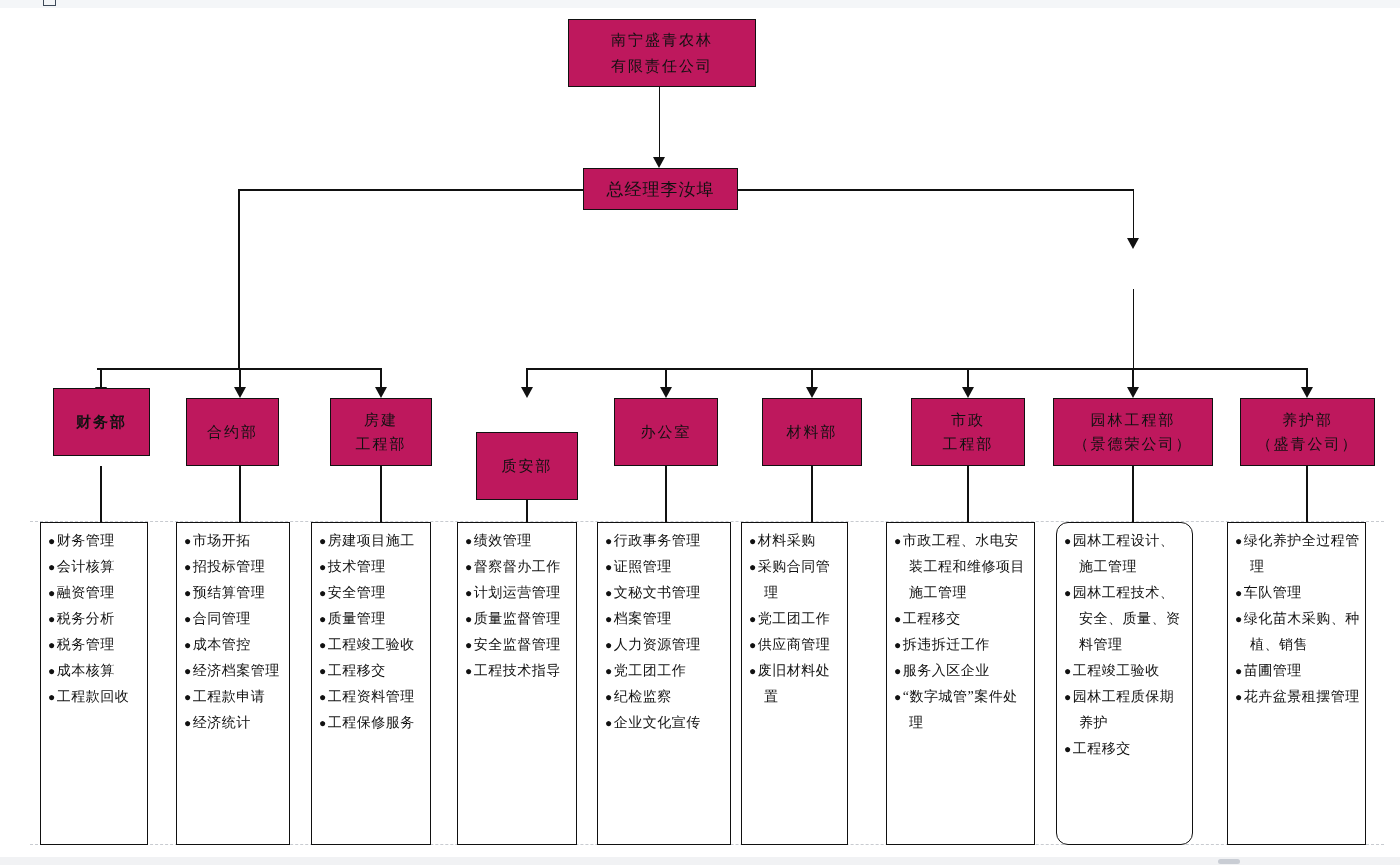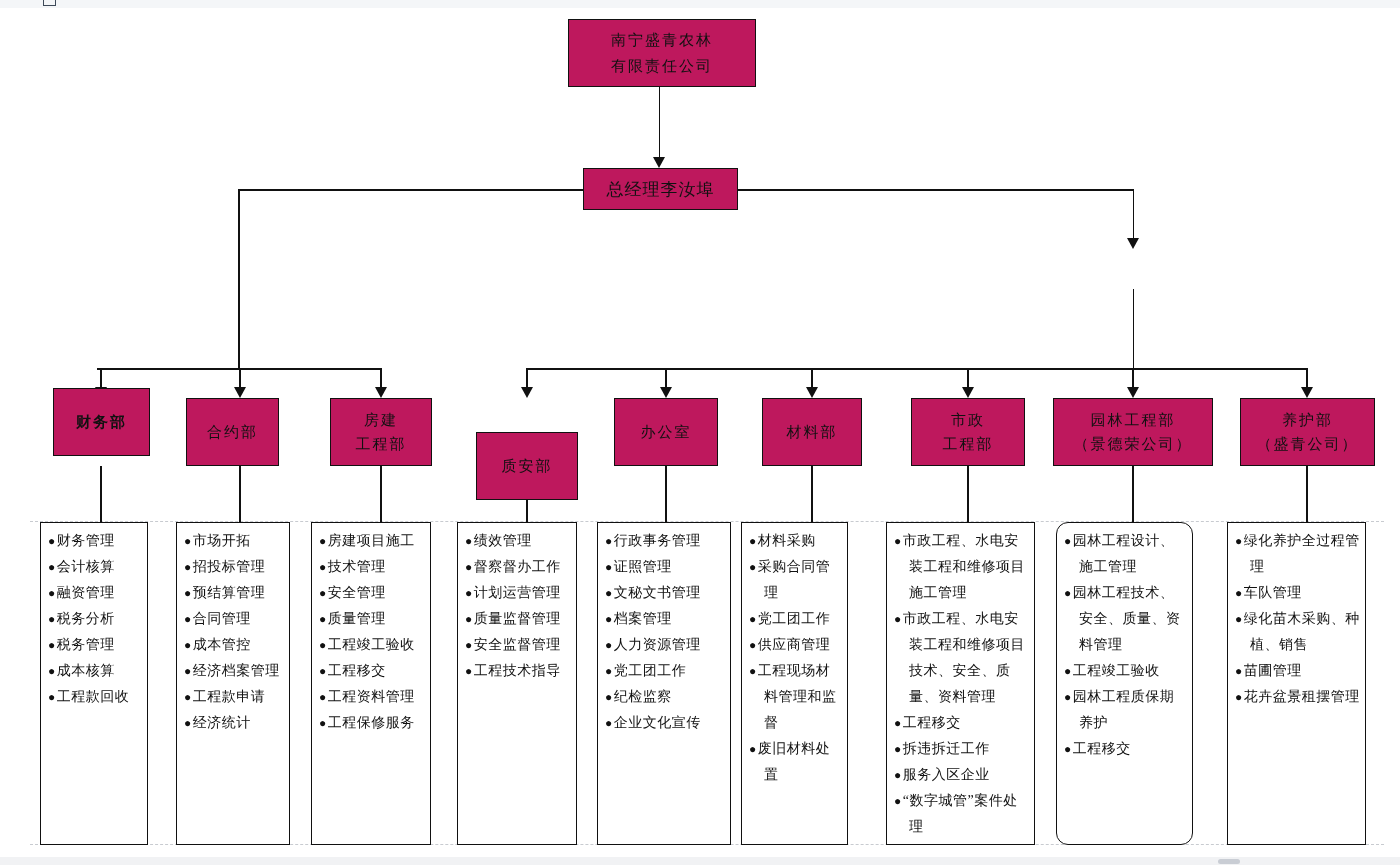--- a/index.html
+++ b/index.html
@@ -155,30 +155,28 @@
         <div class="item"><span class="bullet">●</span><span>企业文化宣传</span></div>
       </div>
       <div class="box dept" style="left: 762px; top: 398px; width: 100px; height: 68px;">
         <div>材料部</div>
       </div>
       <div class="list" style="left: 741px; width: 107px;">
         <div class="item"><span class="bullet">●</span><span>材料采购</span></div>
         <div class="item"><span class="bullet">●</span><span>采购合同管理</span></div>
         <div class="item"><span class="bullet">●</span><span>党工团工作</span></div>
         <div class="item"><span class="bullet">●</span><span>供应商管理</span></div>
-        <div class="item"><span class="bullet">●</span><span>工程现场材料管理和监督</span></div>
         <div class="item"><span class="bullet">●</span><span>废旧材料处置</span></div>
       </div>
       <div class="box dept" style="left: 911px; top: 398px; width: 114px; height: 68px;">
         <div>市政</div>
         <div>工程部</div>
       </div>
       <div class="list" style="left: 886px; width: 149px;">
         <div class="item"><span class="bullet">●</span><span>市政工程、水电安装工程和维修项目施工管理</span></div>
-        <div class="item"><span class="bullet">●</span><span>市政工程、水电安装工程和维修项目技术、安全、质量、资料管理</span></div>
         <div class="item"><span class="bullet">●</span><span>工程移交</span></div>
         <div class="item"><span class="bullet">●</span><span>拆违拆迁工作</span></div>
         <div class="item"><span class="bullet">●</span><span>服务入区企业</span></div>
         <div class="item"><span class="bullet">●</span><span>“数字城管”案件处理</span></div>
       </div>
       <div class="box dept" style="left: 1053px; top: 398px; width: 160px; height: 68px;">
         <div>园林工程部</div>
         <div>（景德荣公司）</div>
       </div>
       <div class="list" style="left: 1056px; width: 137px; border-radius: 12px;">

